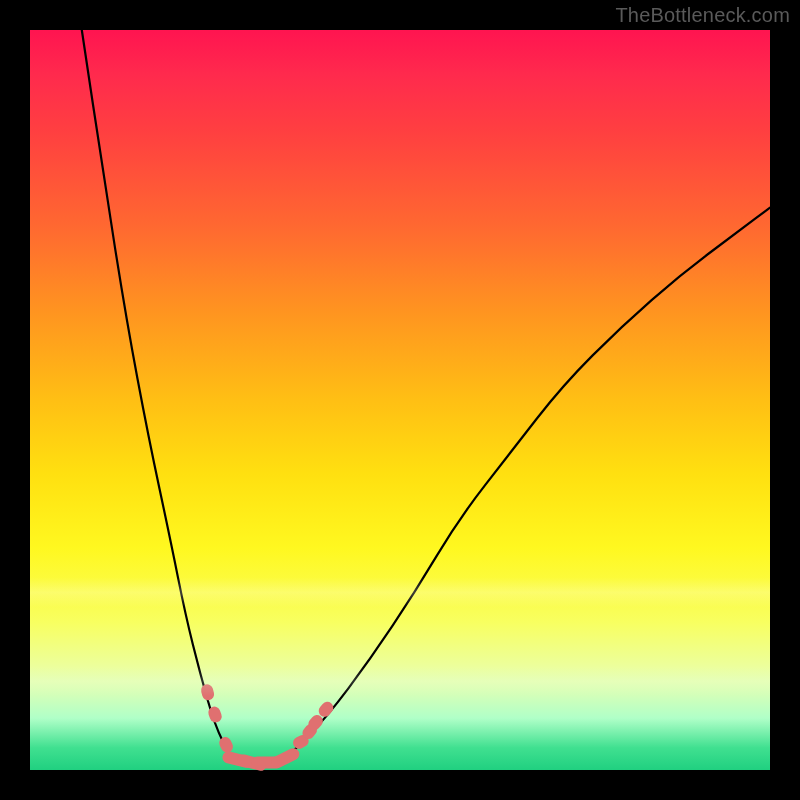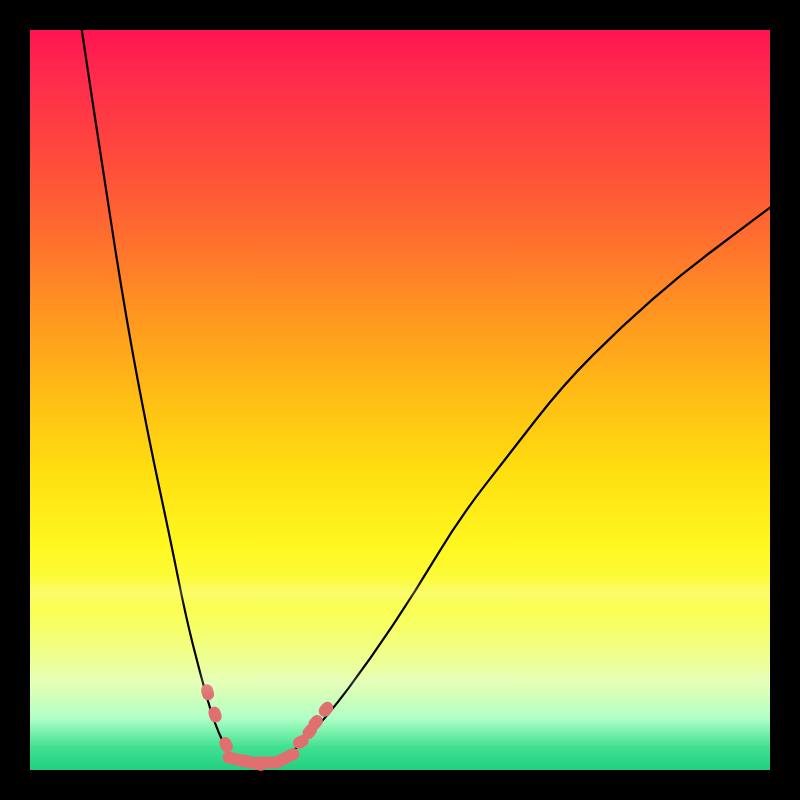--- a/index.html
+++ b/index.html
@@ -73,20 +73,21 @@
     left: 0; top: 0;
     width: 740px;
     height: 740px;
     overflow: visible;
   }
 </style>
 </head>
 <body>
 
 <div class="frame">
+  <div class="watermark">TheBottleneck.com</div>
 
   <div class="plot-area">
     <svg class="curves" viewBox="0 0 740 740">
       <path id="curve-path" fill="none" stroke="#000" stroke-width="2.2" stroke-linecap="round" stroke-linejoin="round" d="M 51.8 0.0 Q 51.8 0.0 62.9 74.0 Q 74.0 148.0 85.1 218.3 Q 96.2 288.6 107.3 347.8 Q 118.4 407.0 129.5 458.8 Q 140.6 510.6 148.0 547.6 Q 155.4 584.6 162.8 614.2 Q 170.2 643.8 177.6 669.7 Q 185.0 695.6 192.4 710.4 Q 199.8 725.2 199.8 725.2 Q 199.8 725.2 207.2 728.9 Q 214.6 732.6 222.0 732.6 Q 229.4 732.6 236.8 732.6 Q 244.2 732.6 251.6 728.9 Q 259.0 725.2 259.0 725.2 Q 259.0 725.2 277.5 706.7 Q 296.0 688.2 318.2 658.6 Q 340.4 629.0 362.6 595.7 Q 384.8 562.4 407.0 525.4 Q 429.2 488.4 455.1 455.1 Q 481.0 421.8 506.9 388.5 Q 532.8 355.2 562.4 325.6 Q 592.0 296.0 621.6 270.1 Q 651.2 244.2 680.8 222.0 Q 710.4 199.8 725.2 188.7 T 740.0 177.6"></path>
       <g id="marker-layer">
           <g transform="translate(177.6,662.3) rotate(75.1)">
             <rect x="-8" y="-6" width="16" height="12" rx="6" ry="6" fill="#e07070" stroke="#c05858" stroke-width="0"></rect>
           </g>
           <g transform="translate(185.0,684.5) rotate(70.0)">
             <rect x="-8" y="-6" width="16" height="12" rx="6" ry="6" fill="#e07070" stroke="#c05858" stroke-width="0"></rect>

